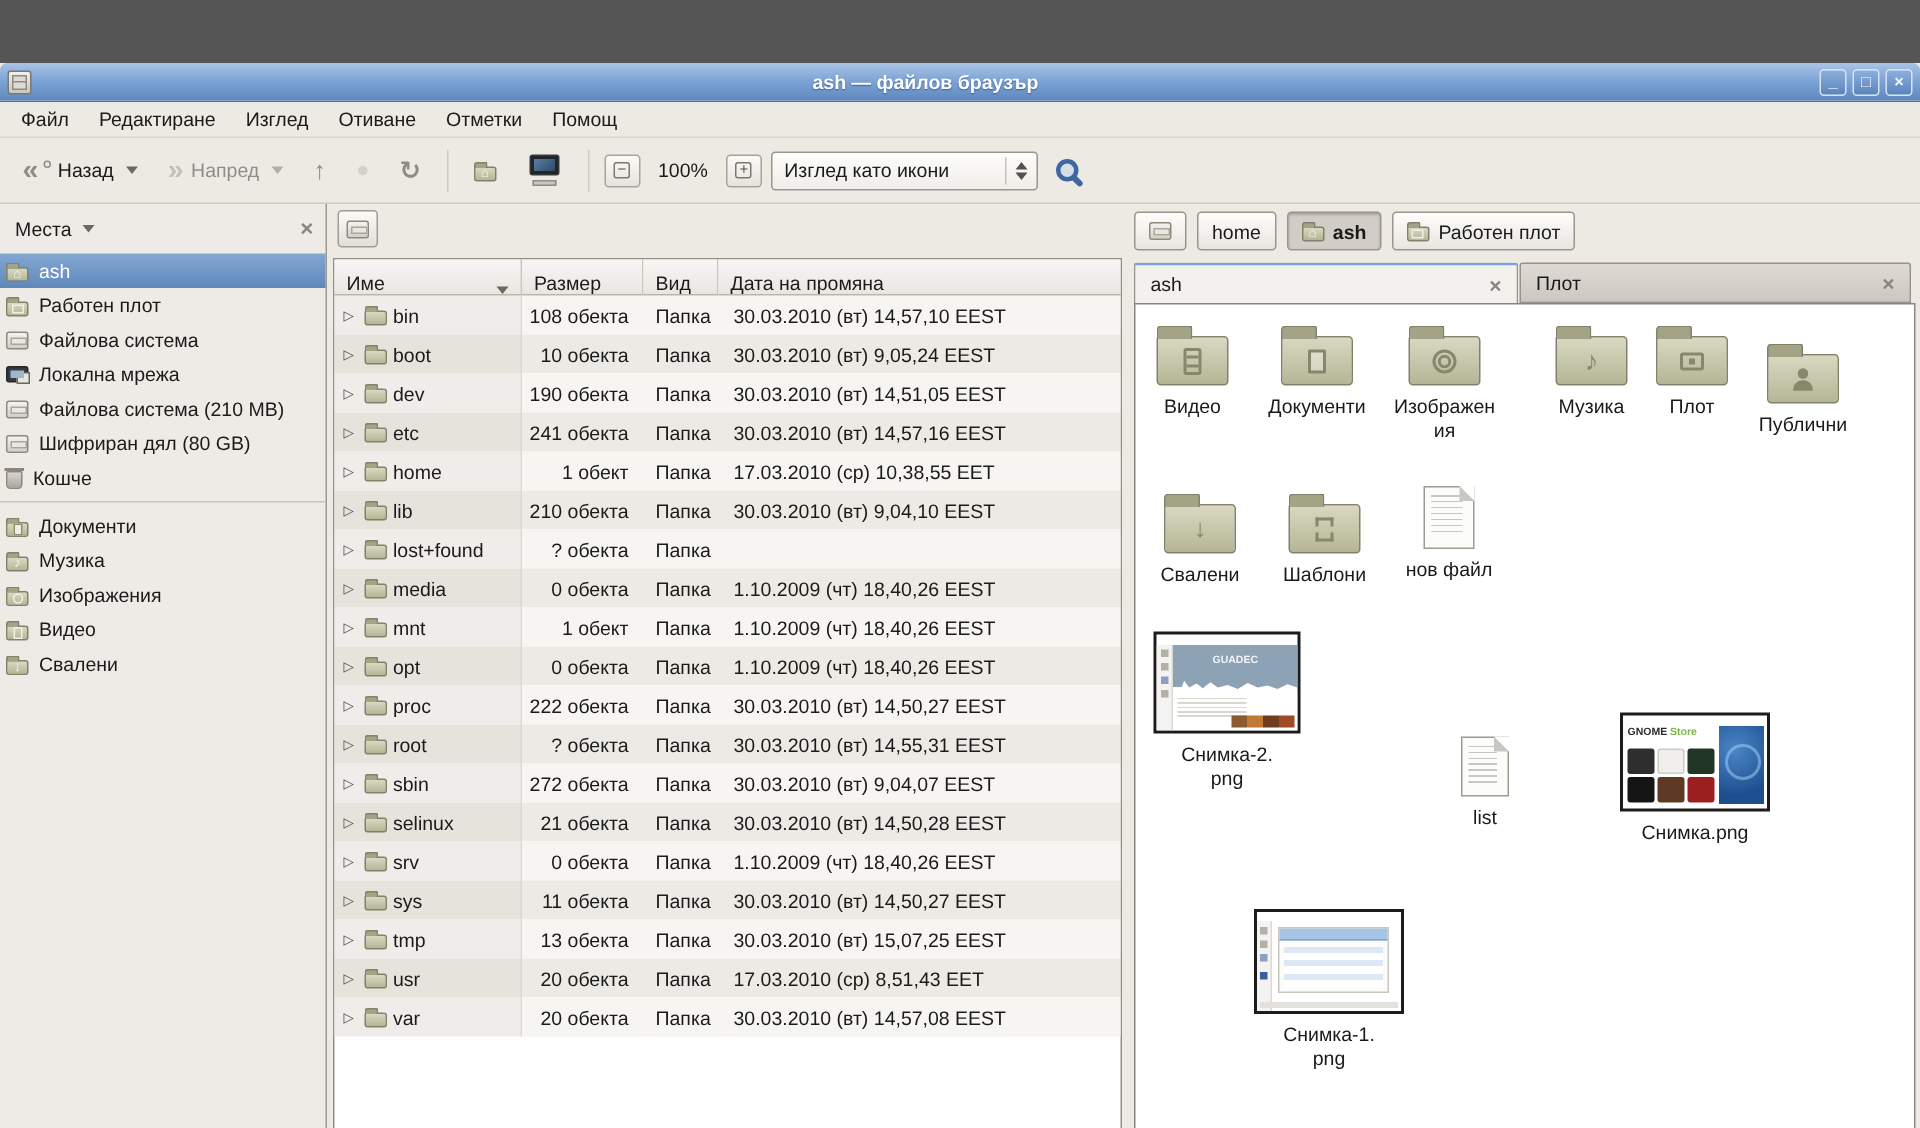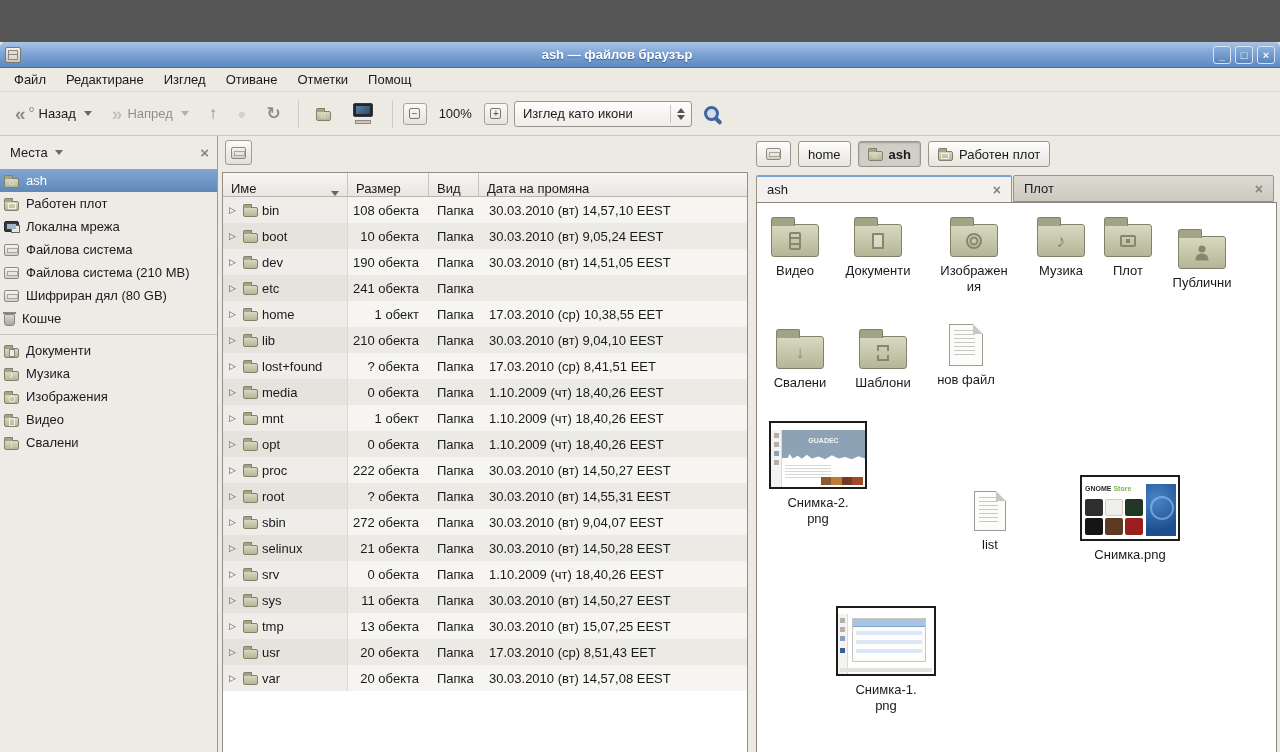--- a/index.html
+++ b/index.html
@@ -297,26 +297,26 @@
       </div>
       <div class="sb-item sel">
         <span class="mf ovl home"></span>
         <span class="lbl">ash</span>
       </div>
       <div class="sb-item">
         <span class="mf ovl desk"></span>
         <span class="lbl">Работен плот</span>
       </div>
       <div class="sb-item">
+        <span class="drv"></span>
+        <span class="lbl">Файлова система</span>
+      </div>
+      <div class="sb-item">
         <span class="net"></span>
         <span class="lbl">Локална мрежа</span>
-      </div>
-      <div class="sb-item">
-        <span class="drv"></span>
-        <span class="lbl">Файлова система</span>
       </div>
       <div class="sb-item">
         <span class="drv"></span>
         <span class="lbl">Файлова система (210 MB)</span>
       </div>
       <div class="sb-item">
         <span class="drv"></span>
         <span class="lbl">Шифриран дял (80 GB)</span>
       </div>
       <div class="sb-item">
@@ -397,20 +397,21 @@
           <span class="c-date">30.03.2010 (вт) 14,51,05 EEST</span>
         </div>
         <div class="trow">
           <span class="c-name">
               <i class="exp">▷</i>
               <span class="mf"></span>
               <span>etc</span>
             </span>
           <span class="c-size">241 обекта</span>
           <span class="c-type">Папка</span>
+          <span class="c-date">30.03.2010 (вт) 14,57,16 EEST</span>
         </div>
         <div class="trow">
           <span class="c-name">
               <i class="exp">▷</i>
               <span class="mf"></span>
               <span>home</span>
             </span>
           <span class="c-size">1 обект</span>
           <span class="c-type">Папка</span>
           <span class="c-date">17.03.2010 (ср) 10,38,55 EET</span>
@@ -426,21 +427,20 @@
           <span class="c-date">30.03.2010 (вт)  9,04,10 EEST</span>
         </div>
         <div class="trow">
           <span class="c-name">
               <i class="exp">▷</i>
               <span class="mf"></span>
               <span>lost+found</span>
             </span>
           <span class="c-size">? обекта</span>
           <span class="c-type">Папка</span>
-          <span class="c-date">17.03.2010 (ср)  8,41,51 EET</span>
         </div>
         <div class="trow">
           <span class="c-name">
               <i class="exp">▷</i>
               <span class="mf"></span>
               <span>media</span>
             </span>
           <span class="c-size">0 обекта</span>
           <span class="c-type">Папка</span>
           <span class="c-date">1.10.2009 (чт) 18,40,26 EEST</span>
@@ -596,21 +596,21 @@
             </span>
         </div>
         <div class="fitem" style="left:76px;top:12px;width:90px;">
           <span class="bigfolder">
               <span class="gl gl-document"></span>
             </span>
           <span class="flabel">
               <span style="display:block">Документи</span>
             </span>
         </div>
-        <div class="fitem" style="left:171px;top:12px;width:92px;">
+        <div class="fitem" style="left:160px;top:12px;width:92px;">
           <span class="bigfolder">
               <span class="gl gl-camera"></span>
             </span>
           <span class="flabel">
               <span style="display:block">Изображен</span>
               <span style="display:block">ия</span>
             </span>
         </div>
         <div class="fitem" style="left:264px;top:12px;width:80px;">
           <span class="bigfolder">

